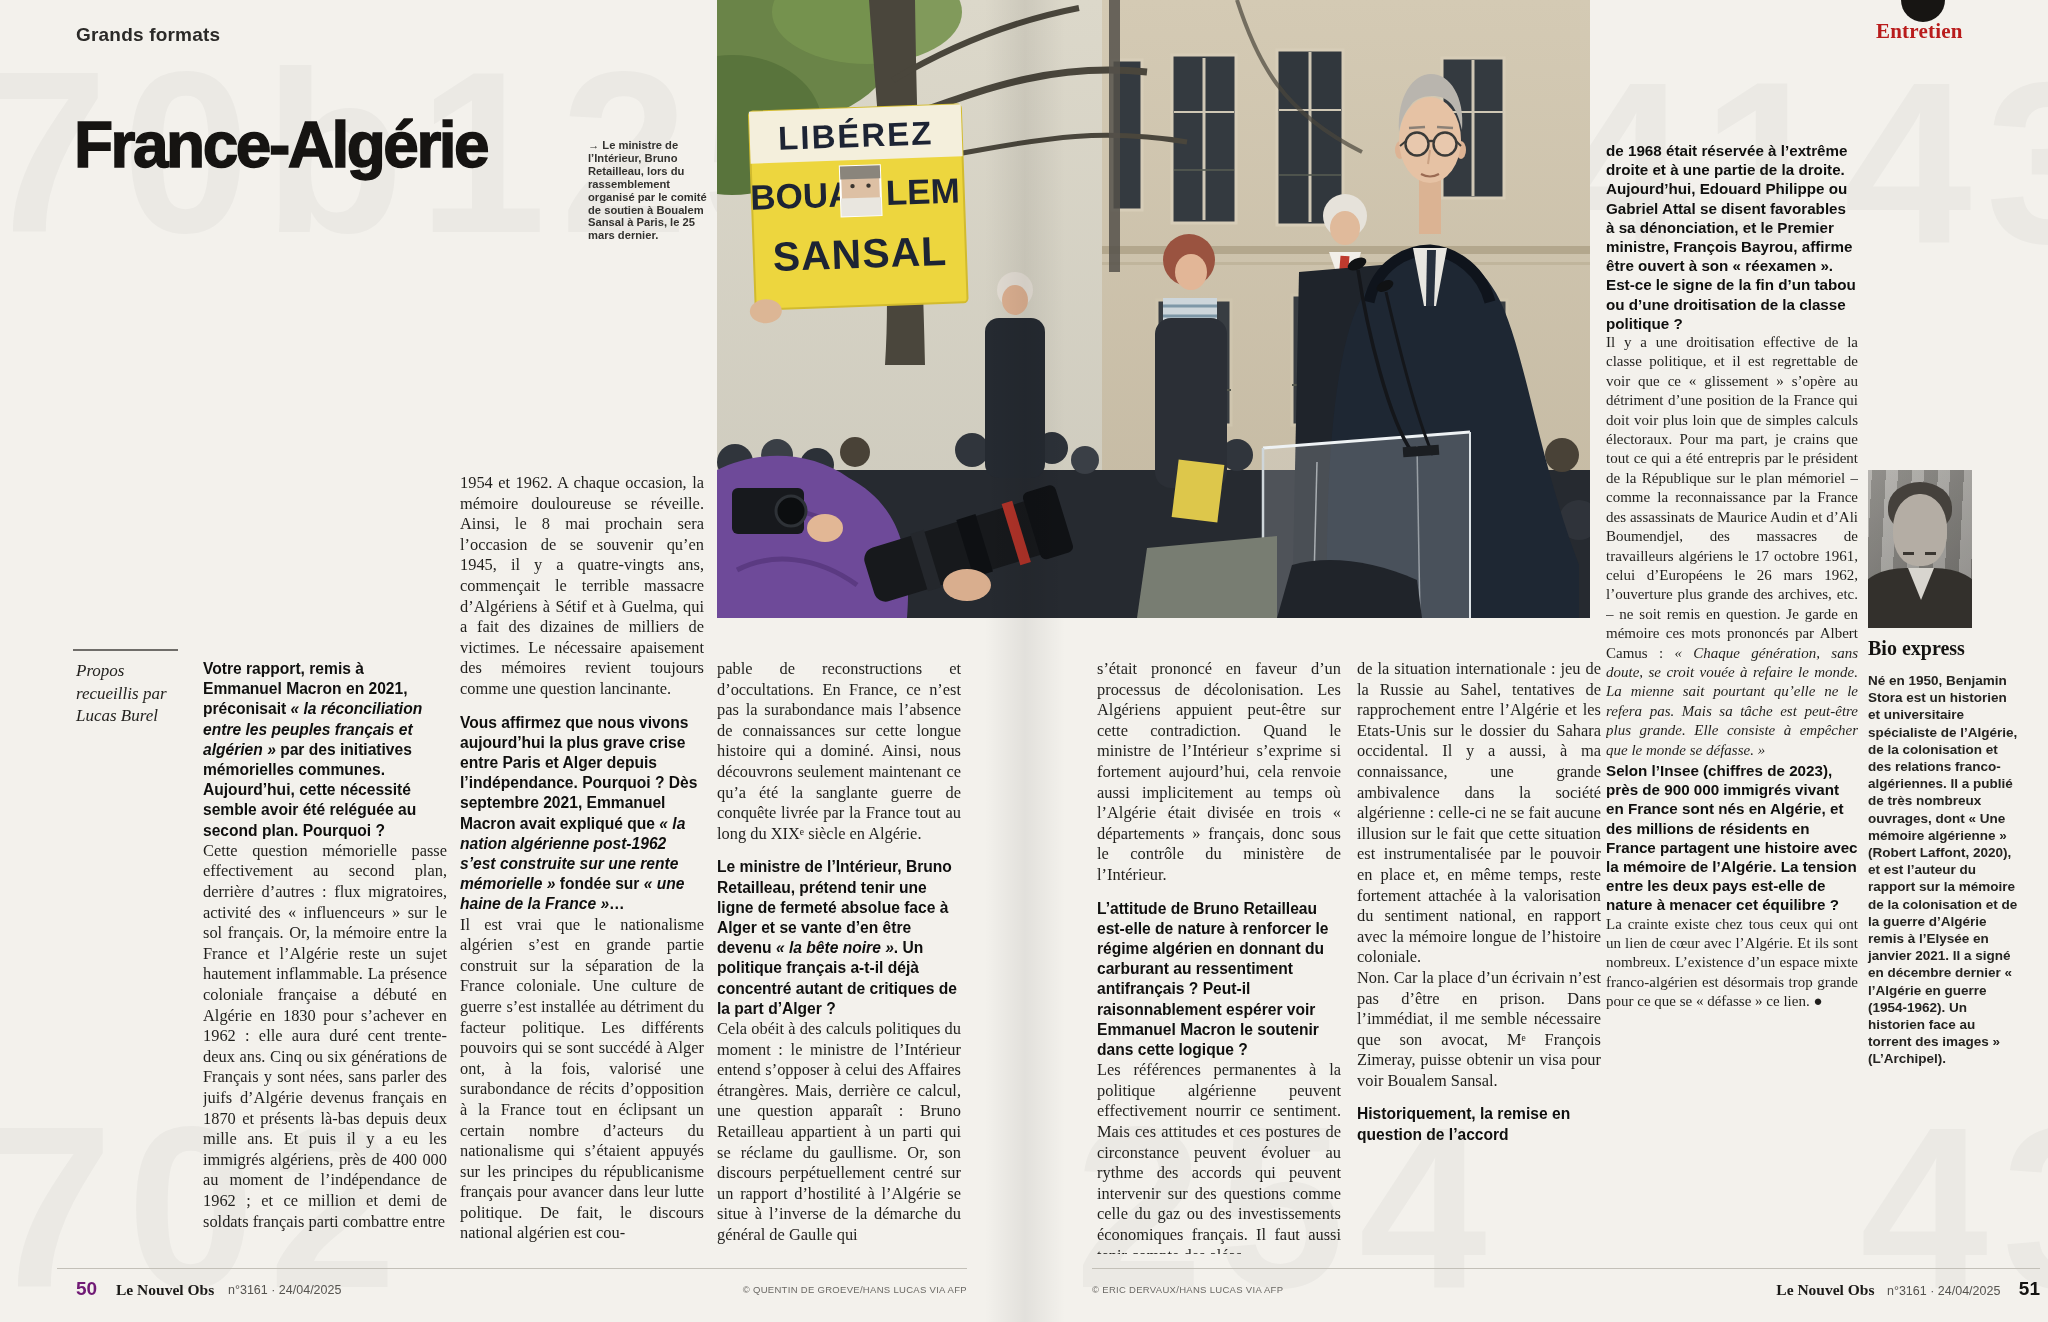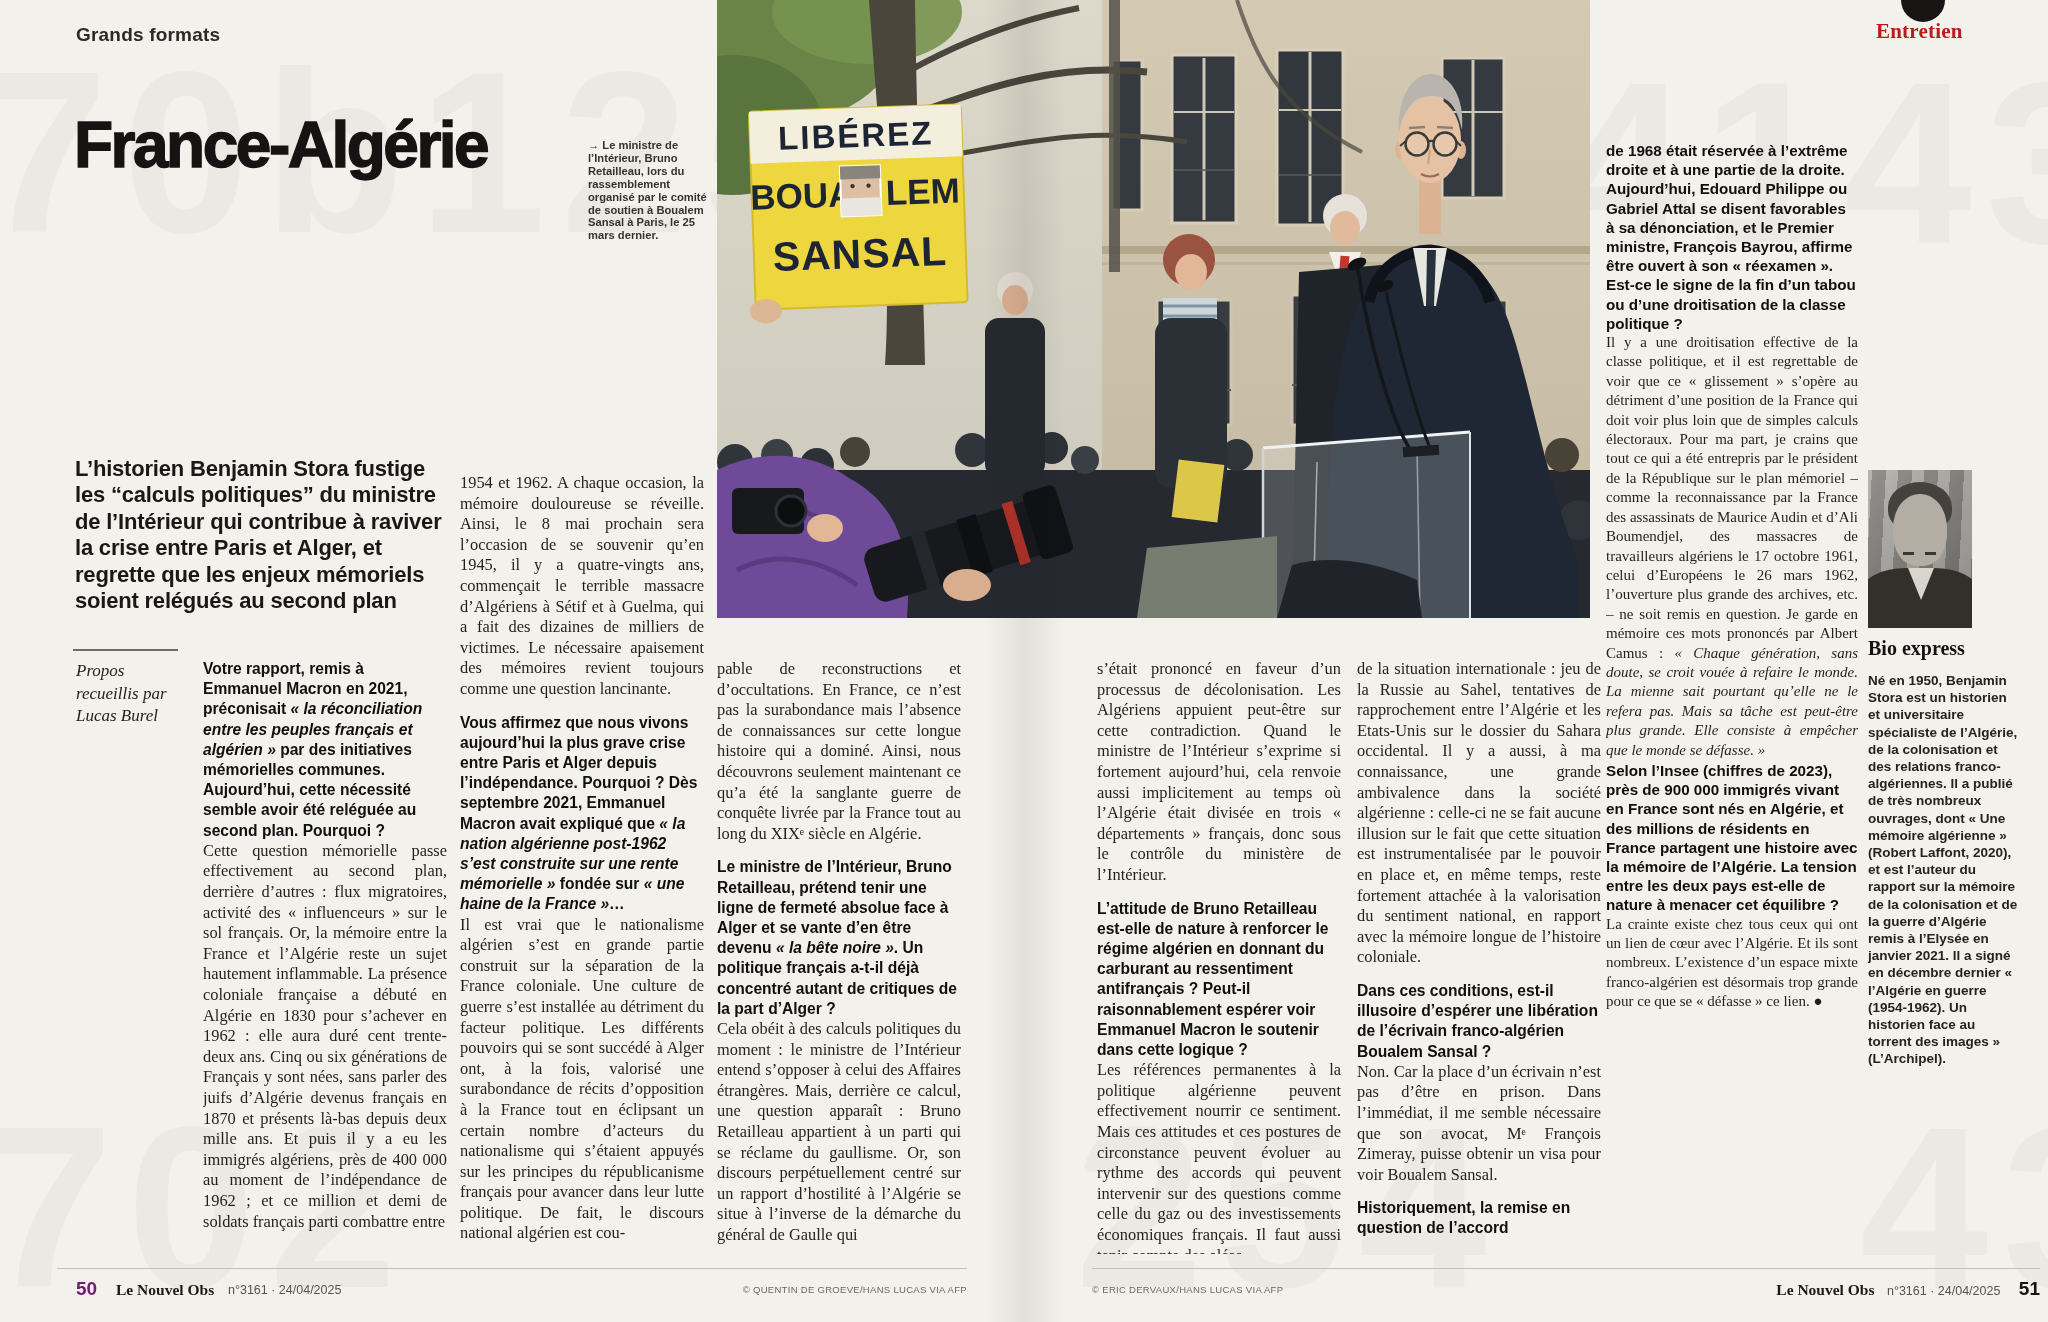--- a/index.html
+++ b/index.html
@@ -79,21 +79,20 @@
       <div class="ghost" style="left: -15px; top: 1075px;">702</div>
       <div class="ghost" style="left: 1075px; top: 1075px;">254</div>
       <div class="ghost" style="left: 1860px; top: 1075px;">43</div>
     </div>
 
   <div class="abs kicker">Grands formats</div>
   <div class="abs section-dot"></div>
   <div class="abs section-label">Entretien</div>
 
   <div class="abs title">France-Algérie</div>
-  <div class="abs standfirst">L’historien Benjamin Stora fustige les “calculs politiques” du ministre de l’Intérieur qui contribue à raviver la crise entre Paris et Alger, et regrette que les enjeux mémoriels soient relégués au second plan</div>
   <div class="abs byline-rule"></div>
   <div class="abs byline">Propos recueillis par Lucas Burel</div>
   <div class="abs caption">→ Le ministre de l’Intérieur, Bruno Retailleau, lors du rassemblement organisé par le comité de soutien à Boualem Sansal à Paris, le 25 mars dernier.</div>
 
   <div class="abs photo">
     <div class="photo-left"></div>
     <div class="photo-bldg"></div>
     <svg width="873" height="618" viewBox="0 0 873 618">
 
       <g>
@@ -261,21 +260,20 @@
       <p class="q">Le ministre de l’Intérieur, Bruno Retailleau, prétend tenir une ligne de fermeté absolue face à Alger et se vante d’en être devenu <i>« la bête noire »</i>. Un politique français a-t-il déjà concentré autant de critiques de la part d’Alger ?</p>
       <p class="a">Cela obéit à des calculs politiques du moment : le ministre de l’Intérieur entend s’opposer à celui des Affaires étrangères. Mais, derrière ce calcul, une question apparaît : Bruno Retailleau appartient à un parti qui se réclame du gaullisme. Or, son discours perpétuellement centré sur un rapport d’hostilité à l’Algérie se situe à l’inverse de la démarche du général de Gaulle qui</p>
     </div>
   <div class="col col4">
       <p class="a">s’était prononcé en faveur d’un processus de décolonisation. Les Algériens appuient peut-être sur cette contradiction. Quand le ministre de l’Intérieur s’exprime si fortement aujourd’hui, cela renvoie aussi implicitement au temps où l’Algérie était divisée en trois « départements » français, donc sous le contrôle du ministère de l’Intérieur.</p>
       <p class="q">L’attitude de Bruno Retailleau est-elle de nature à renforcer le régime algérien en donnant du carburant au ressentiment antifrançais ? Peut-il raisonnablement espérer voir Emmanuel Macron le soutenir dans cette logique ?</p>
       <p class="a">Les références permanentes à la politique algérienne peuvent effectivement nourrir ce sentiment. Mais ces attitudes et ces postures de circonstance peuvent évoluer au rythme des accords qui peuvent intervenir sur des questions comme celle du gaz ou des investissements économiques français. Il faut aussi tenir compte des aléas</p>
     </div>
   <div class="col col5">
       <p class="a">de la situation internationale : jeu de la Russie au Sahel, tentatives de rapprochement entre l’Algérie et les Etats-Unis sur le dossier du Sahara occidental. Il y a aussi, à ma connaissance, une grande ambivalence dans la société algérienne : celle-ci ne se fait aucune illusion sur le fait que cette situation est instrumentalisée par le pouvoir en place et, en même temps, reste fortement attachée à la valorisation du sentiment national, en rapport avec la mémoire longue de l’histoire coloniale.</p>
-      <p class="q">Dans ces conditions, est-il illusoire d’espérer une libération de l’écrivain franco-algérien Boualem Sansal ?</p>
       <p class="a">Non. Car la place d’un écrivain n’est pas d’être en prison. Dans l’immédiat, il me semble nécessaire que son avocat, Mᵉ François Zimeray, puisse obtenir un visa pour voir Boualem Sansal.</p>
       <p class="q">Historiquement, la remise en question de l’accord</p>
     </div>
   <div class="col col6">
       <p class="q">de 1968 était réservée à l’extrême droite et à une partie de la droite. Aujourd’hui, Edouard Philippe ou Gabriel Attal se disent favorables à sa dénonciation, et le Premier ministre, François Bayrou, affirme être ouvert à son « réexamen ». Est-ce le signe de la fin d’un tabou ou d’une droitisation de la classe politique ?</p>
       <p class="a">Il y a une droitisation effective de la classe politique, et il est regrettable de voir que ce « glissement » s’opère au détriment d’une position de la France qui doit voir plus loin que de simples calculs électoraux. Pour ma part, je crains que tout ce qui a été entrepris par le président de la République sur le plan mémoriel – comme la reconnaissance par la France des assassinats de Maurice Audin et d’Ali Boumendjel, des massacres de travailleurs algériens le 17 octobre 1961, celui d’Européens le 26 mars 1962, l’ouverture plus grande des archives, etc. – ne soit remis en question. Je garde en mémoire ces mots prononcés par Albert Camus : <i>« Chaque génération, sans doute, se croit vouée à refaire le monde. La mienne sait pourtant qu’elle ne le refera pas. Mais sa tâche est peut-être plus grande. Elle consiste à empêcher que le monde se défasse. »</i></p>
       <p class="q">Selon l’Insee (chiffres de 2023), près de 900 000 immigrés vivant en France sont nés en Algérie, et des millions de résidents en France partagent une histoire avec la mémoire de l’Algérie. La tension entre les deux pays est-elle de nature à menacer cet équilibre ?</p>
       <p class="a">La crainte existe chez tous ceux qui ont un lien de cœur avec l’Algérie. Et ils sont nombreux. L’existence d’un espace mixte franco-algérien est désormais trop grande pour ce que se « défasse » ce lien. ●</p>
     </div>
 

